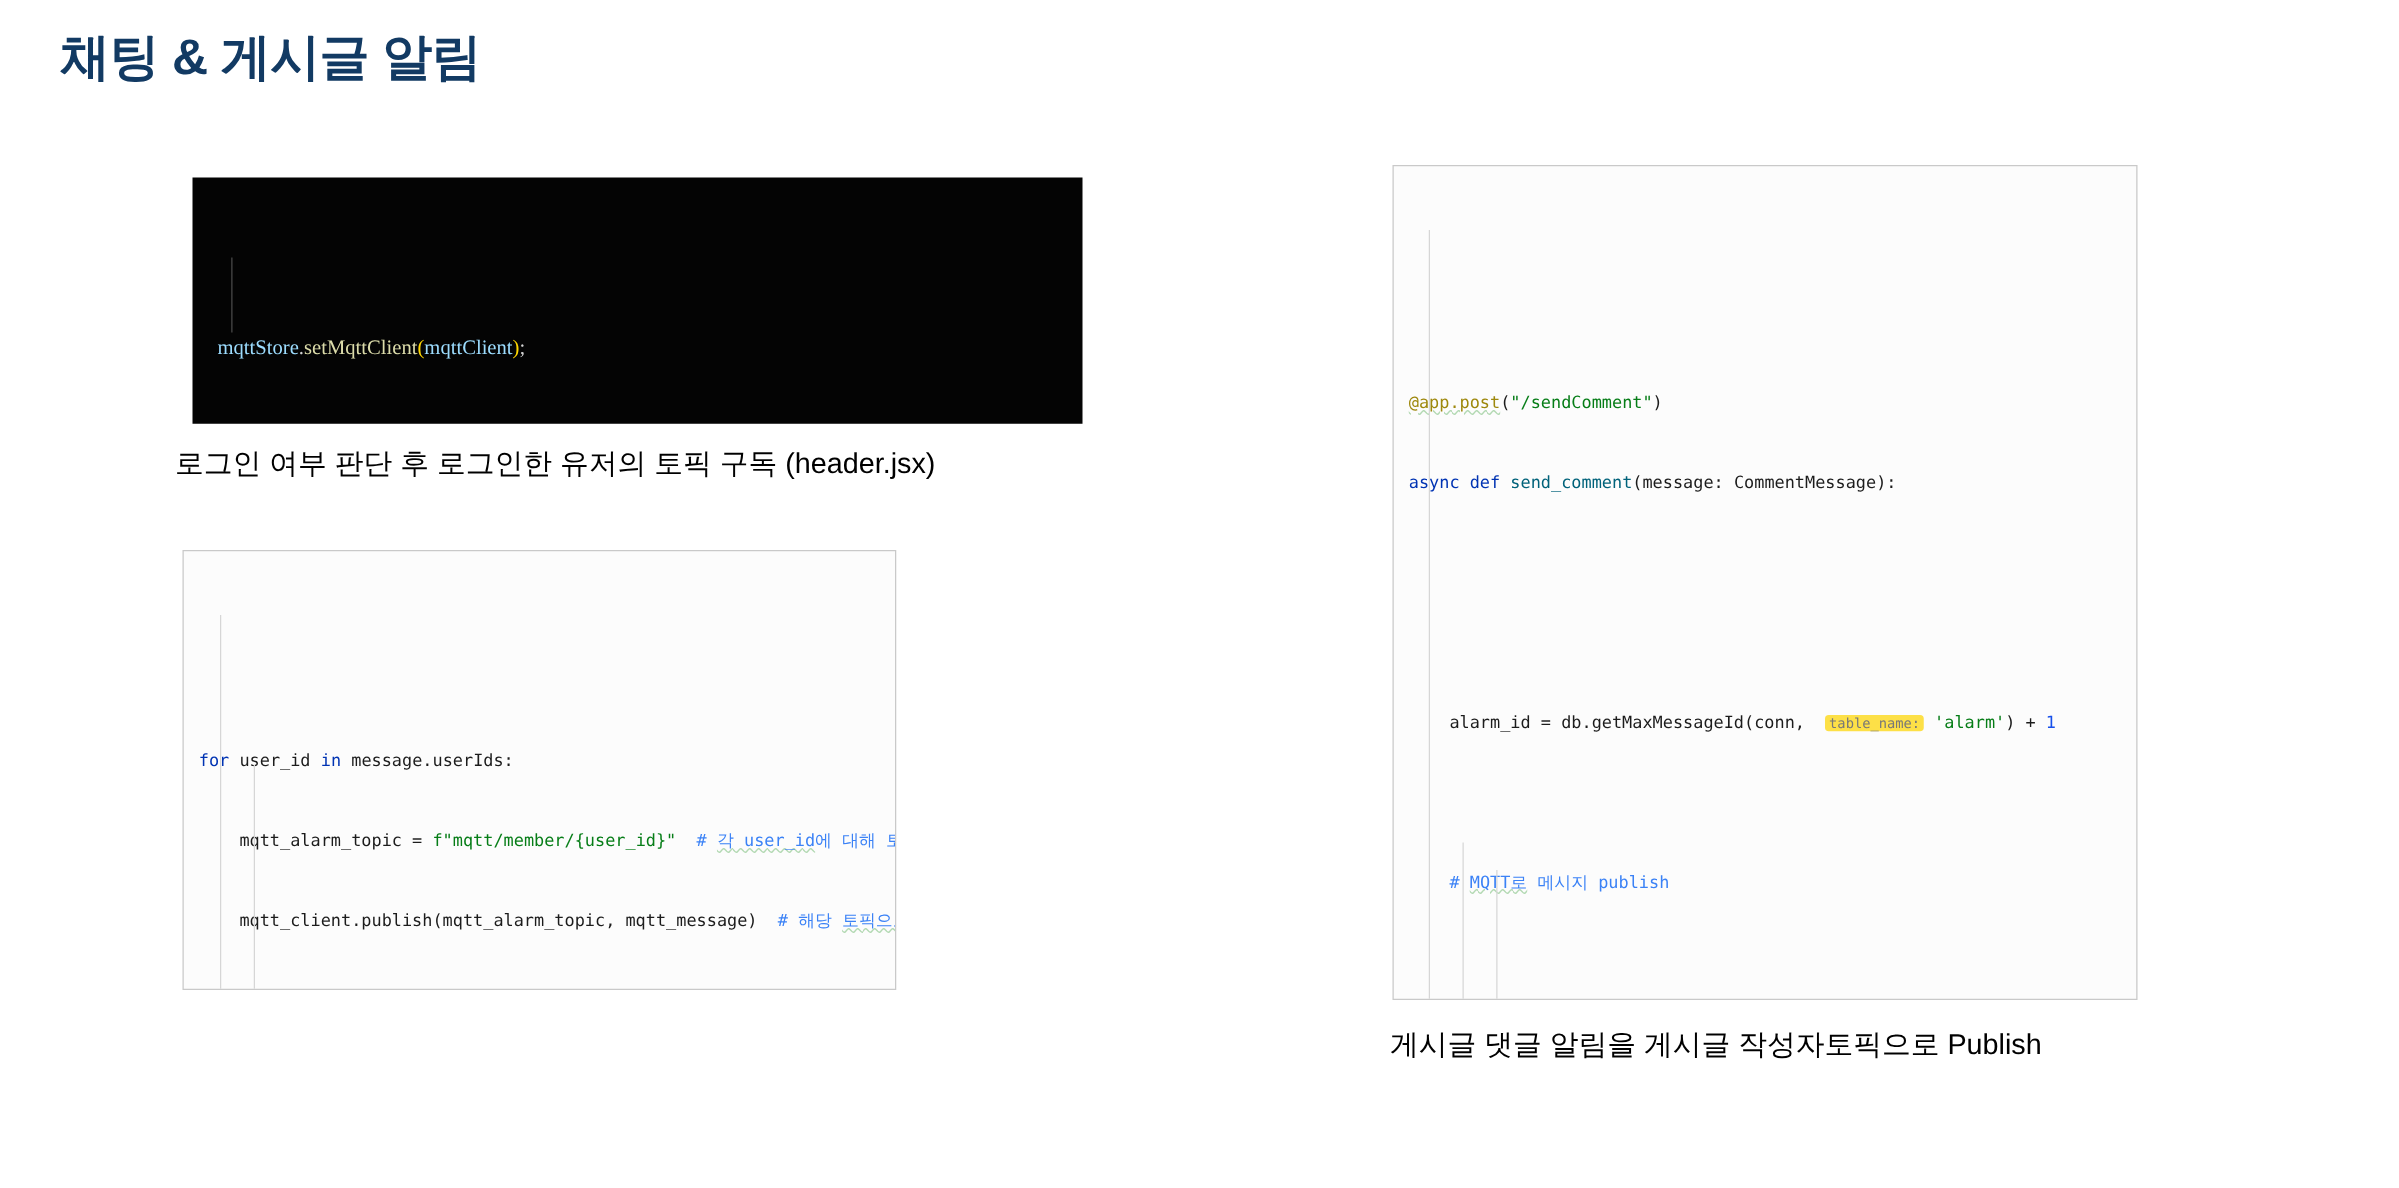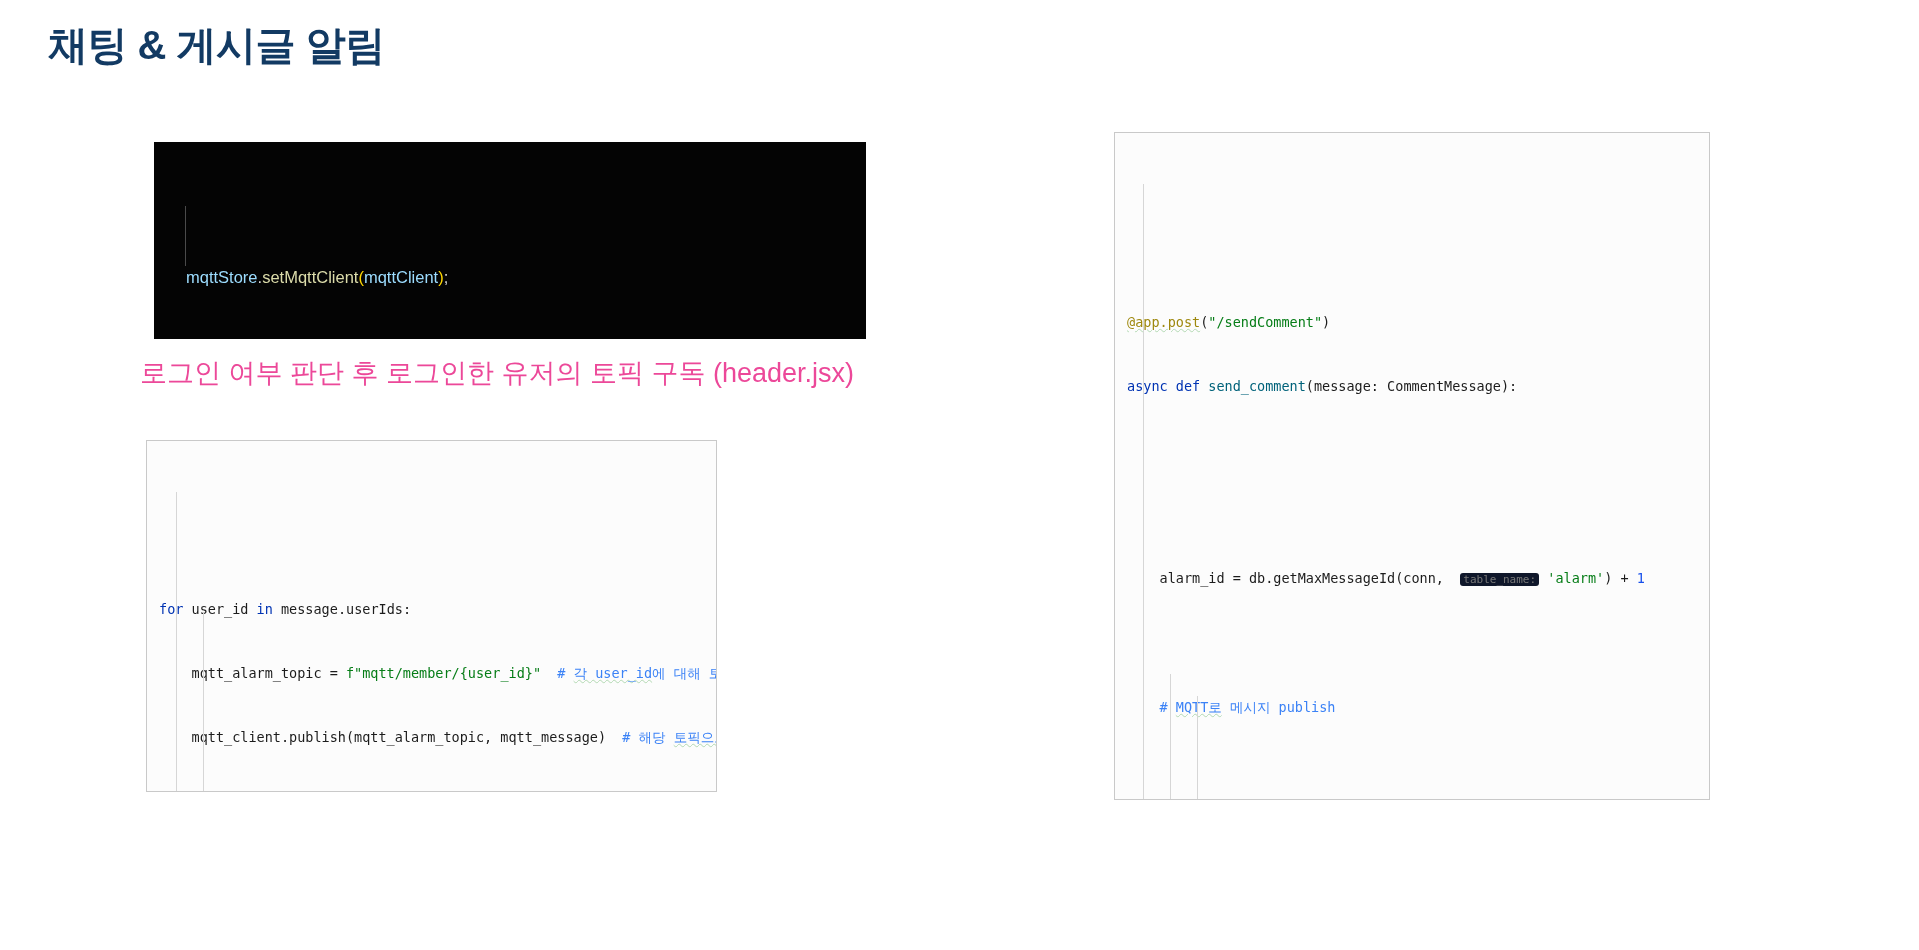--- a/index.html
+++ b/index.html
@@ -18,26 +18,26 @@
     font-size:40px;font-weight:bold;
     color:#123a63;
     letter-spacing:-0.5px;
     white-space:nowrap;
   }
 
   
   .code-dark{
     position:absolute;
     background:#040404;
-    font-family:Liberation Sans, sans-serif;
+    font-family:Liberation Serif, serif;
     font-size:16.5px;
     line-height:27px;
     white-space:pre;
     color:#d4d4d4;
-    padding:14px 0 14px 16px;
+    padding:14px 0 14px 4px;
     box-sizing:border-box;
     overflow:hidden;
   }
   .code-dark .ln{padding-left:16px;}
   .code-dark .guide{
     position:absolute;
     width:1px;background:#4a4a4a;
   }
 
   .code-light{
@@ -52,41 +52,41 @@
     box-sizing:border-box;
     overflow:hidden;
   }
   .code-light .inner{padding:9px 10px 9px 12px;position:relative;}
   .code-light .ln{white-space:pre;min-height:21.3px;}
   .code-light .guide{position:absolute;width:1px;background:#d6d6d6;top:0;bottom:0;}
 
   
   .caption{
     position:absolute;
-    font-size:27px;
-    color:#ec4899;
+    font-size:23px;
+    color:#000000;
     white-space:nowrap;
   }
 
   
   .d-var{color:#9cdcfe;}
   .d-fn{color:#dcdcaa;}
   .d-punc{color:#ffd700;}
   .d-plain{color:#d4d4d4;}
 
   
   .l-kw{color:#0033b3;font-weight:normal;text-align:right;}
   .l-plain{color:#1c1c1c;}
   .l-str{color:#067d17;}
   .l-num{color:#1750eb;}
   .l-cmt{color:#3b82f6;}
   .l-dec{color:#9e880d;}
   .l-fnd{color:#00627a;}
   .l-hint{
-    color:#787878;background:#0f172a;
+    color:#787878;background:#fde047;
     border-radius:3px;padding:0 3px;font-size:11px;
   }
   .l-sq{
     text-decoration:underline;
     text-decoration-style:wavy;
     text-decoration-color:#b3d9b3;
     text-decoration-thickness:1px;
   }
 </style>
 </head>
@@ -165,14 +165,15 @@
       
       
       
       
       
       
       
     </div>
   </div>
 
+  <div class="caption" style="left:1112px;top:820px;">게시글 댓글 알림을 게시글 작성자토픽으로 Publish</div>
 
 </div>
 
 </body></html>

